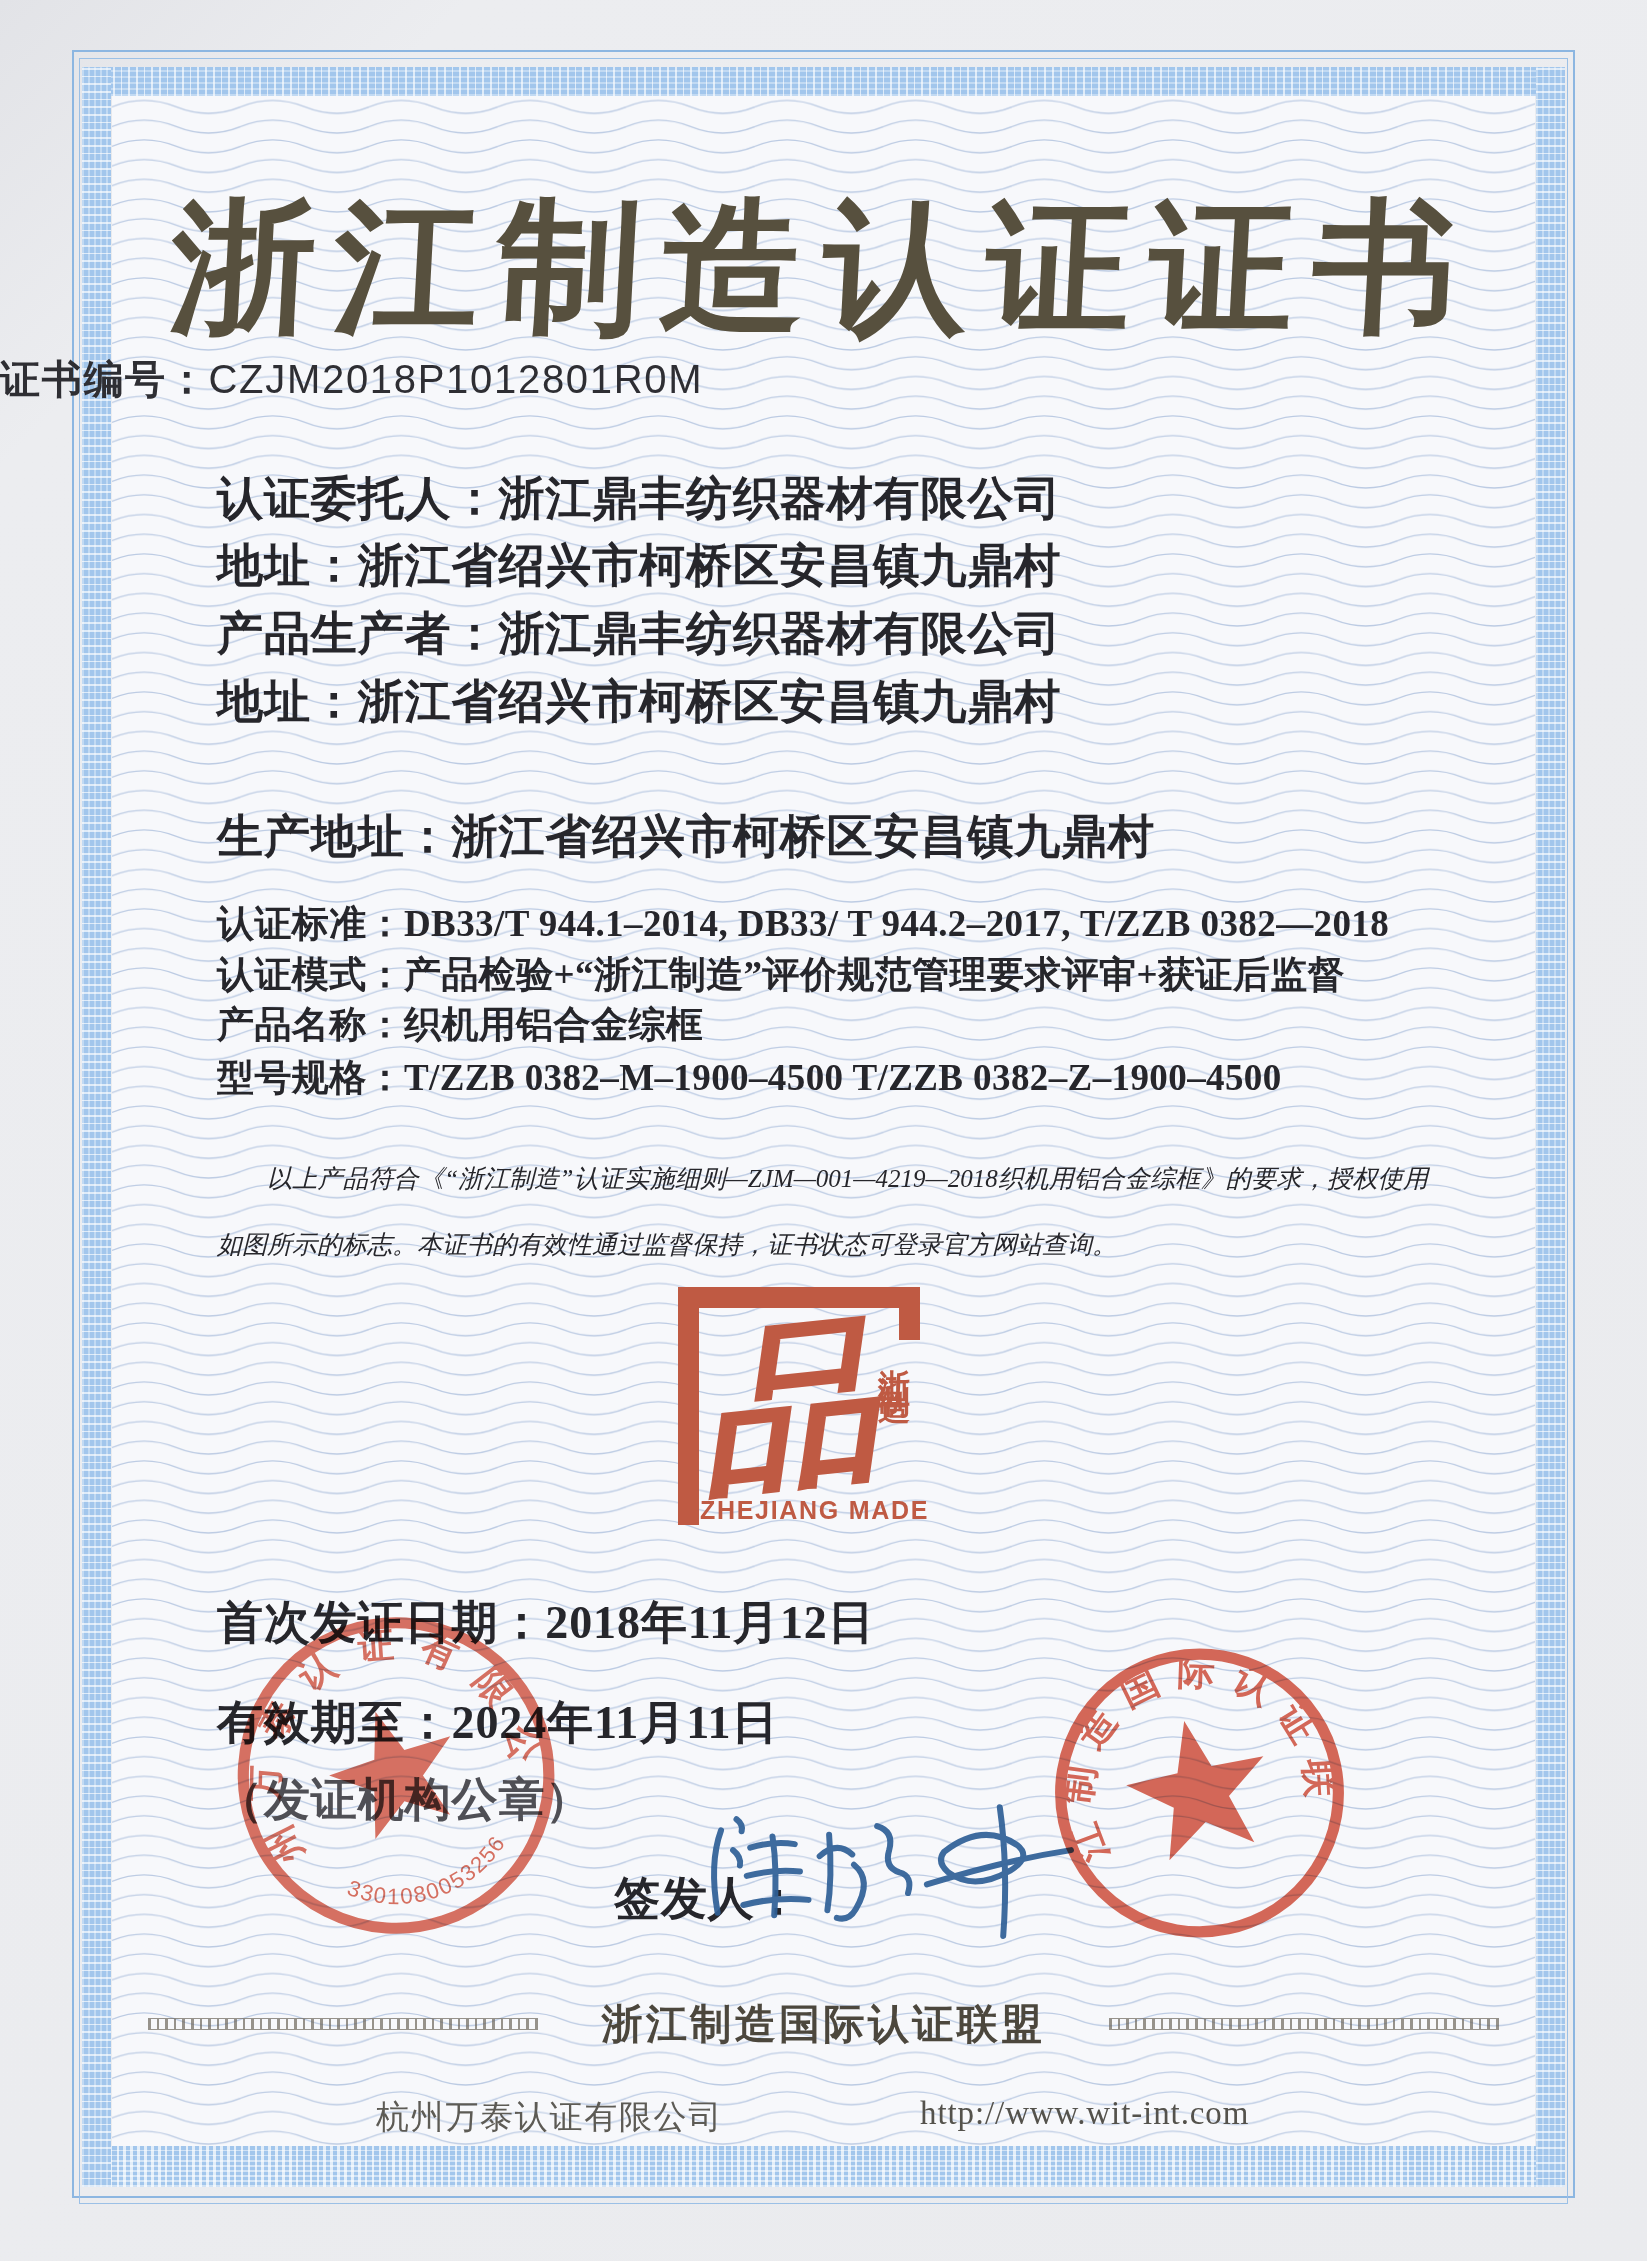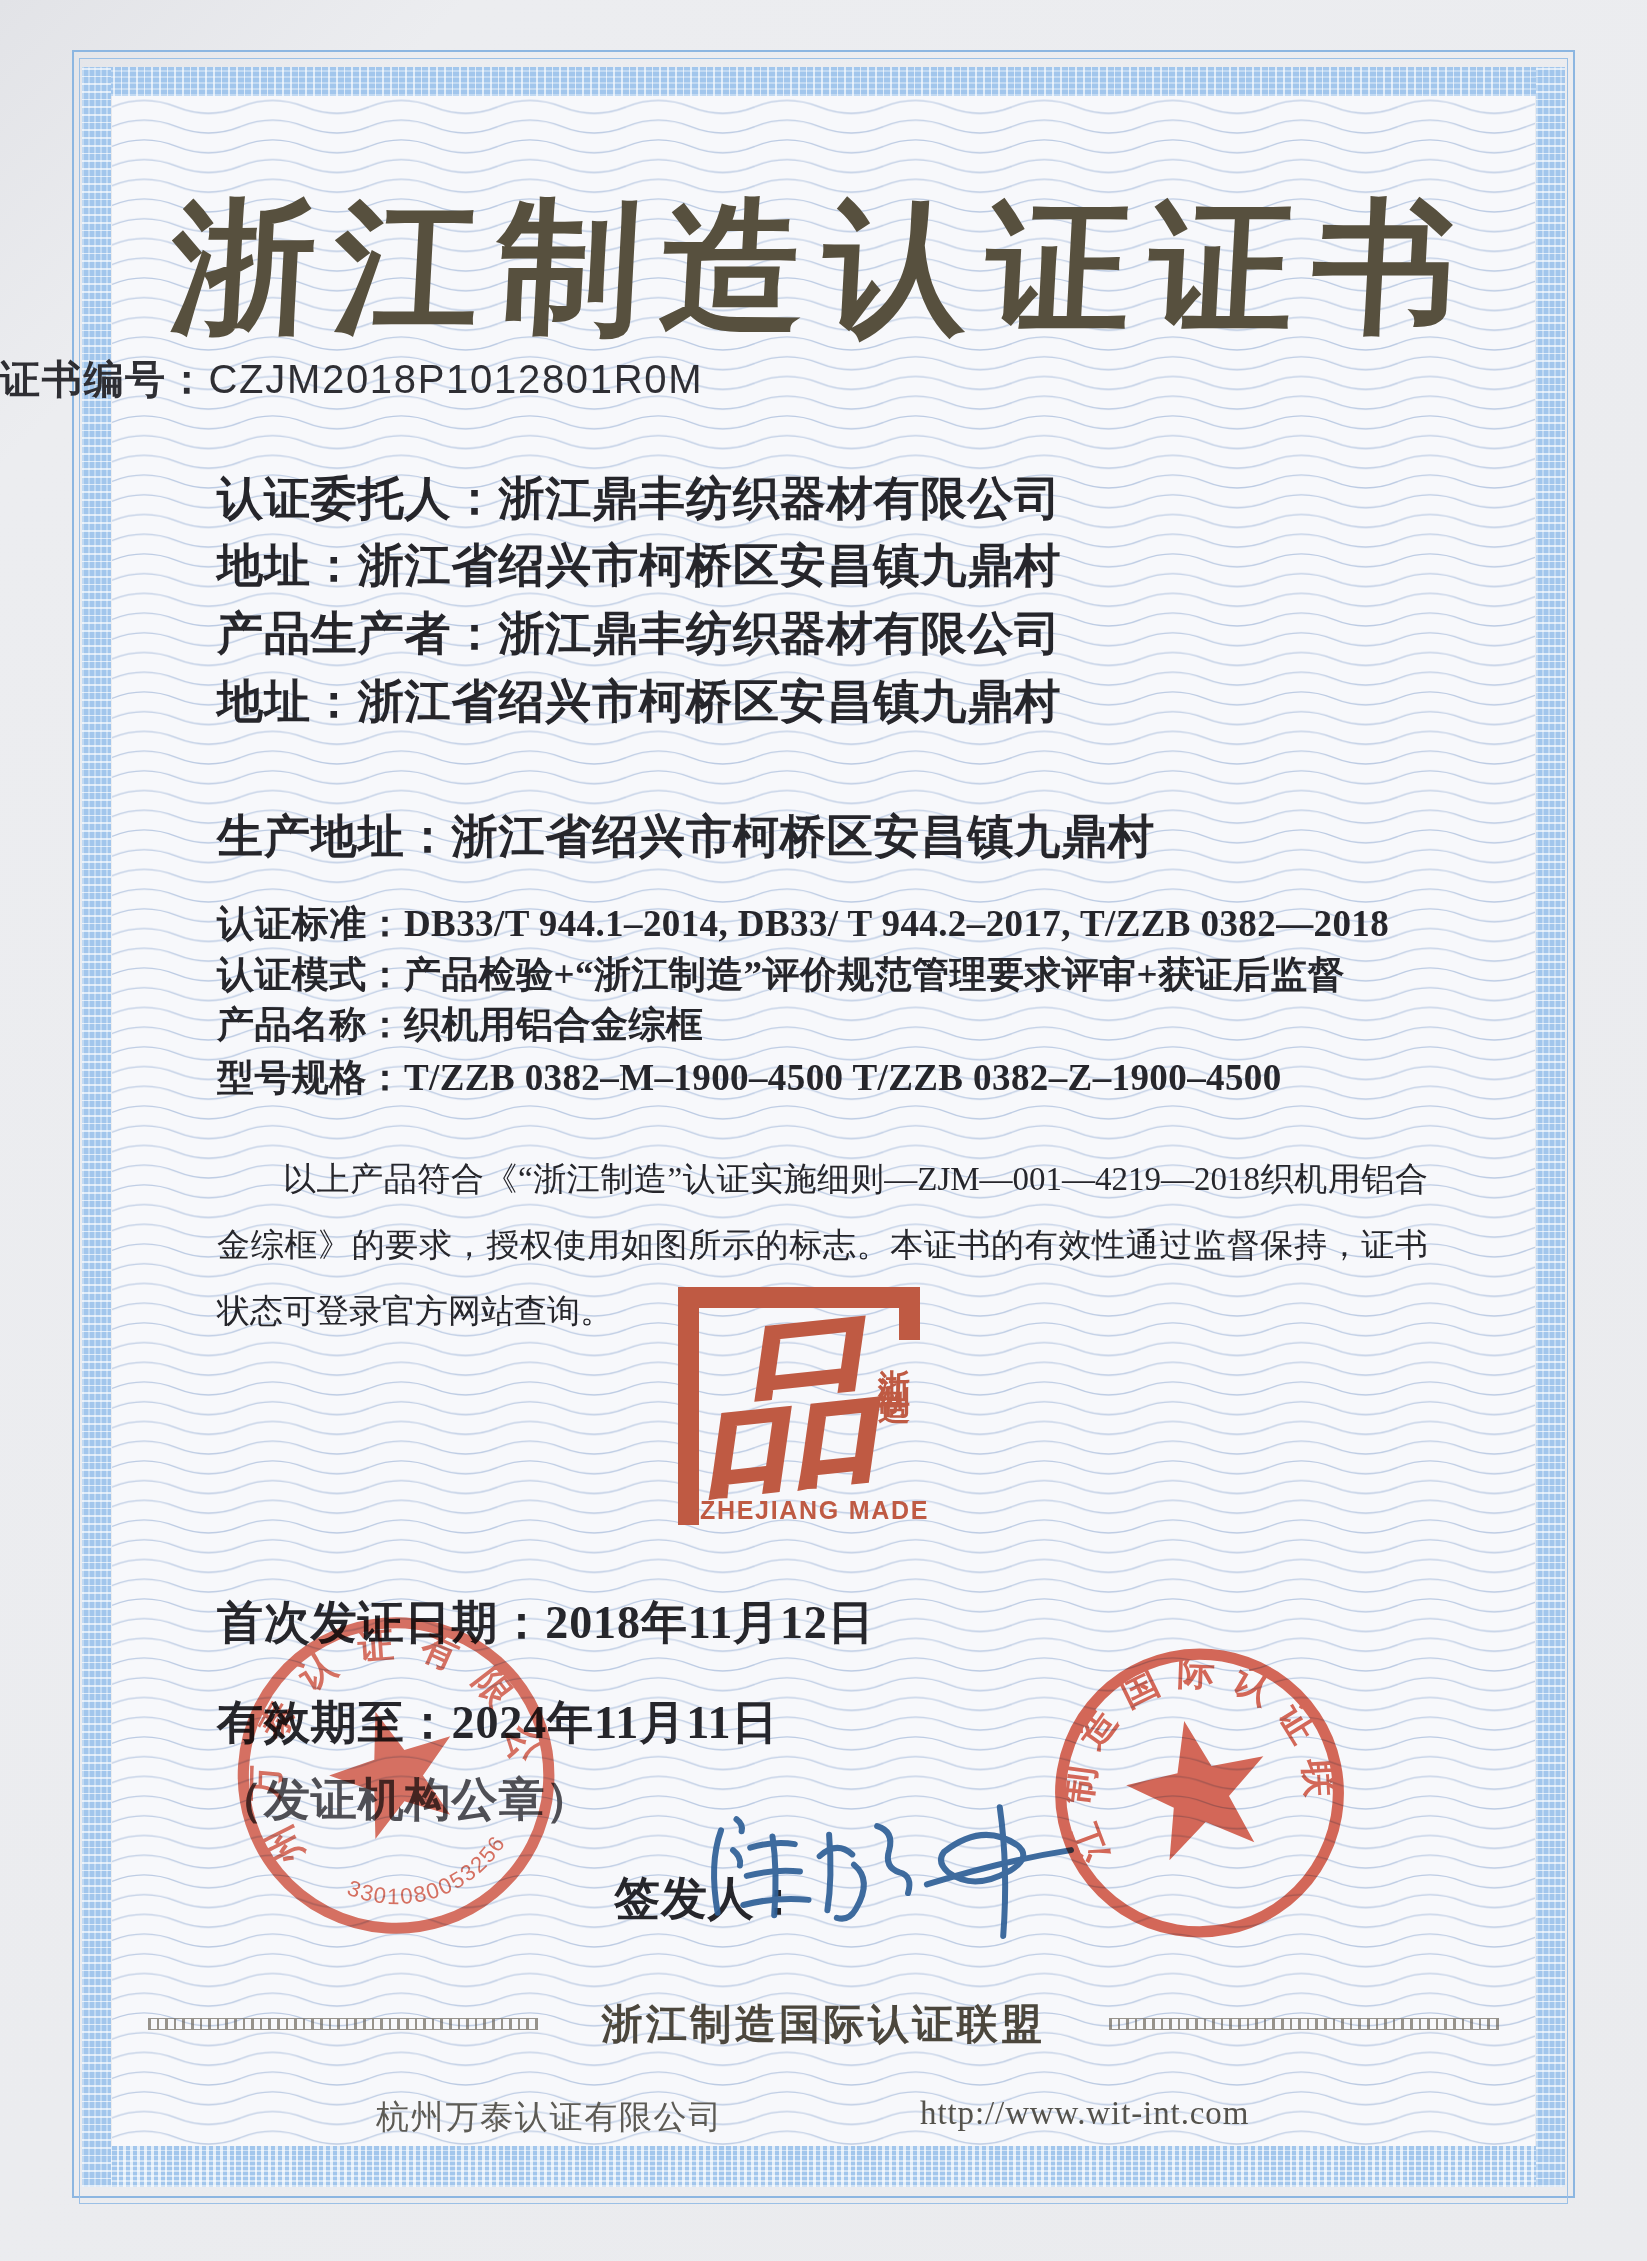--- a/index.html
+++ b/index.html
@@ -25,22 +25,22 @@
   
   .abs{position:absolute;z-index:5;}
   .title{left:0;right:0;top:172px;text-align:center;
          font-family:"DejaVu Serif",serif;font-weight:700;font-size:144px;letter-spacing:19px;
          color:#57503e;transform:skewX(-3deg);}
   .certline{left:0;right:0;top:352px;text-align:left;font-family:"Liberation Sans",sans-serif;
             font-size:40px;color:#2e2e33;letter-spacing:1.7px;}
   .certline .lbl{font-weight:700;}
   .row{left:217px;font-size:46px;font-weight:600;letter-spacing:0.9px;white-space:nowrap;color:#26262b;}
   .std{left:217px;font-size:37px;font-weight:600;letter-spacing:0.4px;white-space:nowrap;color:#26262b;}
-  .para{left:217px;width:1211px;top:1146px;font-size:33px;line-height:66px;text-align:justify;
-        text-indent:2em;color:#26262b;font-weight:500;}
+  .para{left:217px;width:1211px;top:1146px;font-size:25px;line-height:66px;text-align:justify;
+        text-indent:2em;color:#26262b;font-weight:500;font-style:italic;}
   
   .logo{left:678px;top:1287px;width:242px;height:238px;z-index:4;}
   .logo .bar{position:absolute;background:#bf5a43;}
   .logo .bar-top{left:0;top:0;width:242px;height:20.6px;}
   .logo .bar-left{left:0;top:0;width:20.6px;height:238px;}
   .logo .bar-right{right:0;top:0;width:20.6px;height:53px;}
   .logo .pin{position:absolute;left:22px;top:1.7px;font-family:"DejaVu Serif",serif;font-size:177px;
              font-weight:700;font-style:italic;color:#bf5a43;transform:rotate(-6deg);}
   .logo .vtext{position:absolute;right:3.4px;top:57px;writing-mode:vertical-rl;font-size:32px;
                font-weight:700;letter-spacing:7.7px;color:#bf5a43;}

